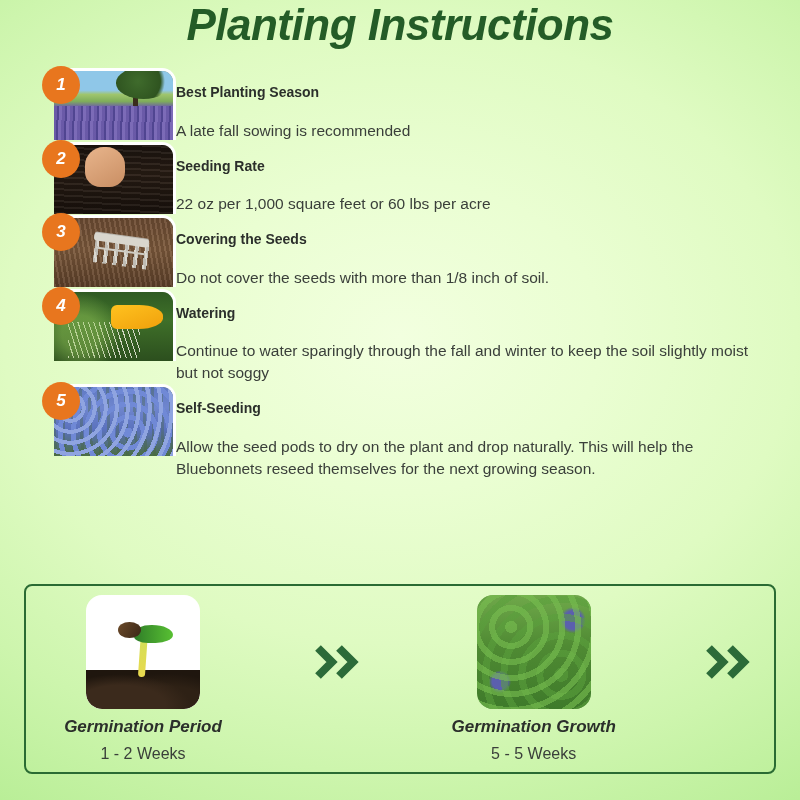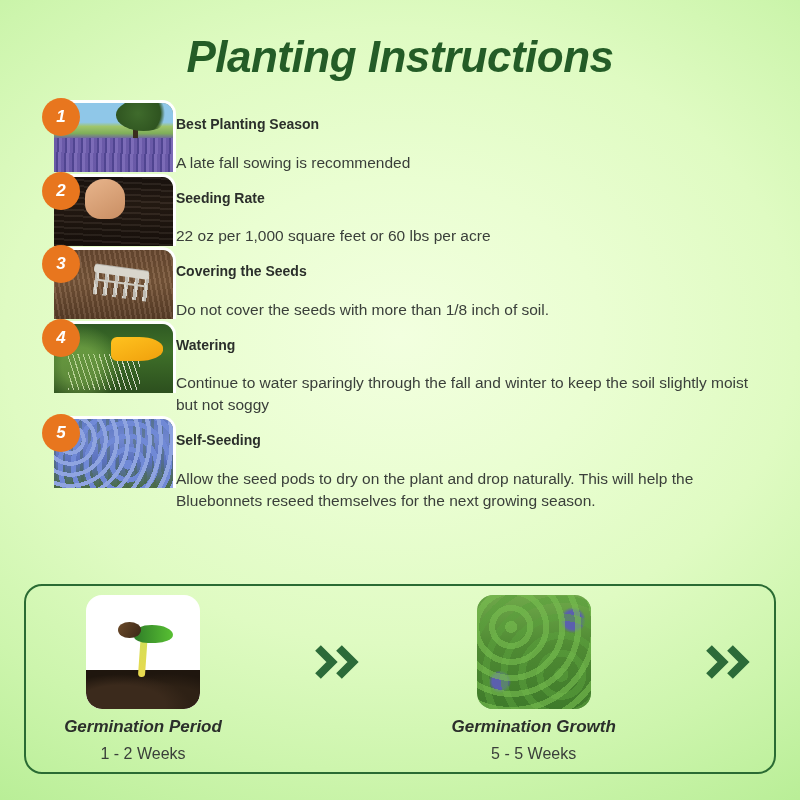--- a/index.html
+++ b/index.html
@@ -14,21 +14,20 @@
   }
 
   
   .title {
     text-align:center;
     font-size:44px;
     font-weight:bold;
     font-style:italic;
     color:#245c27;
     letter-spacing:-0.5px;
-    padding-top:32px;
   }
 
   
   .steps { margin-top:18px; }
   .step {
     display:flex;
     align-items:flex-start;
     position:relative;
   }
   .thumb-wrap {
@@ -117,21 +116,21 @@
       repeating-radial-gradient(circle at 62% 66%, #7089d6 0 5px, transparent 5px 13px),
       repeating-linear-gradient(88deg,rgba(70,100,60,.35) 0 3px,transparent 3px 9px);}
 
   
   .timeline {
     position:absolute;
     left:24px; right:24px;
     top:584px;
     height:190px;
     border:2px solid #2a6b33;
-    border-radius:18px;
+    border-radius:8px;
     display:flex;
     align-items:center;
     justify-content:space-between;
     padding:0 22px;
     text-align:right;
   }
   .tl-stage {
     width:190px;
     display:flex;
     flex-direction:column;

